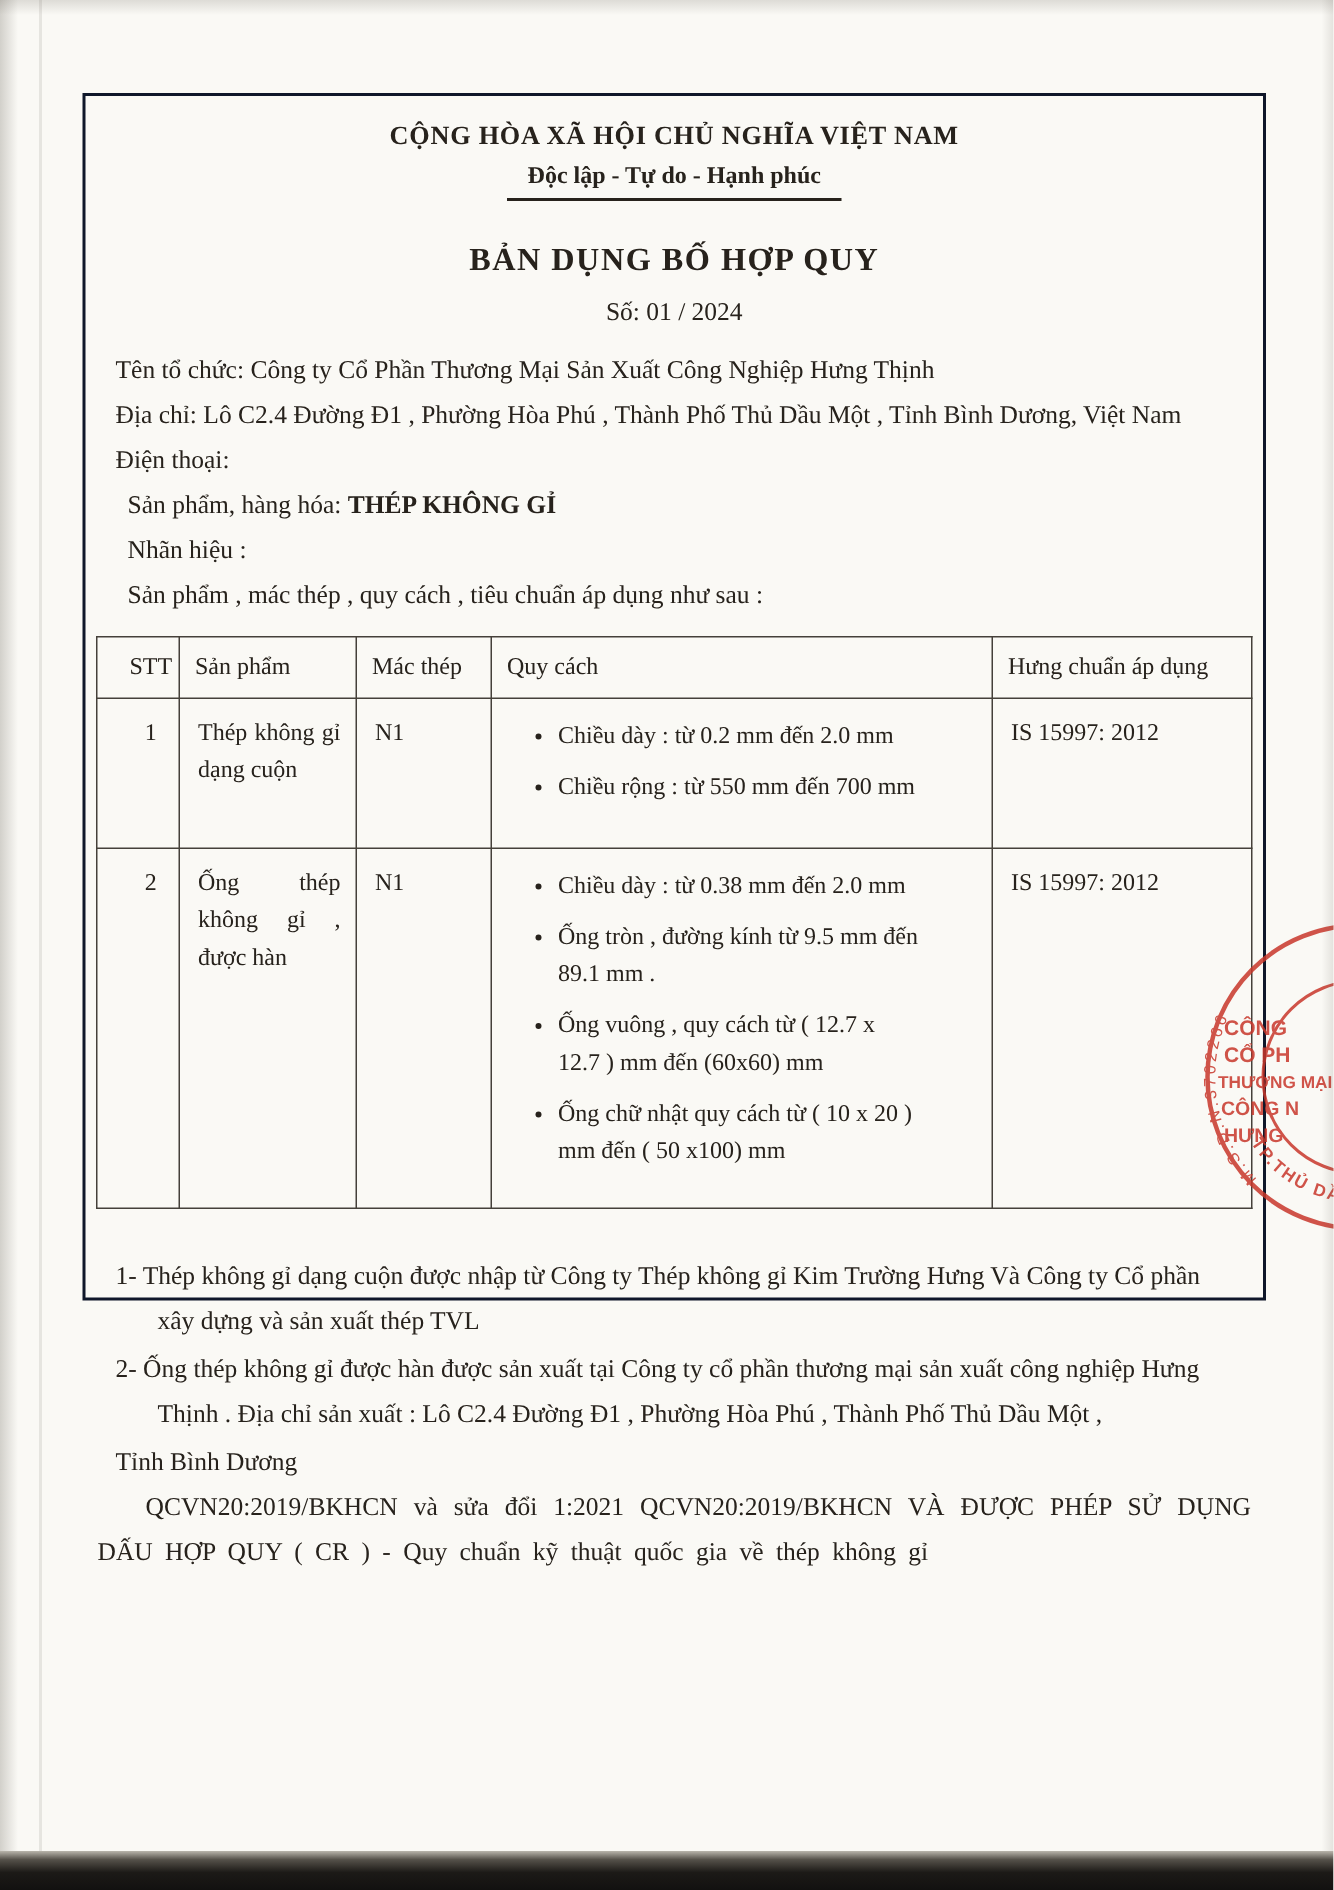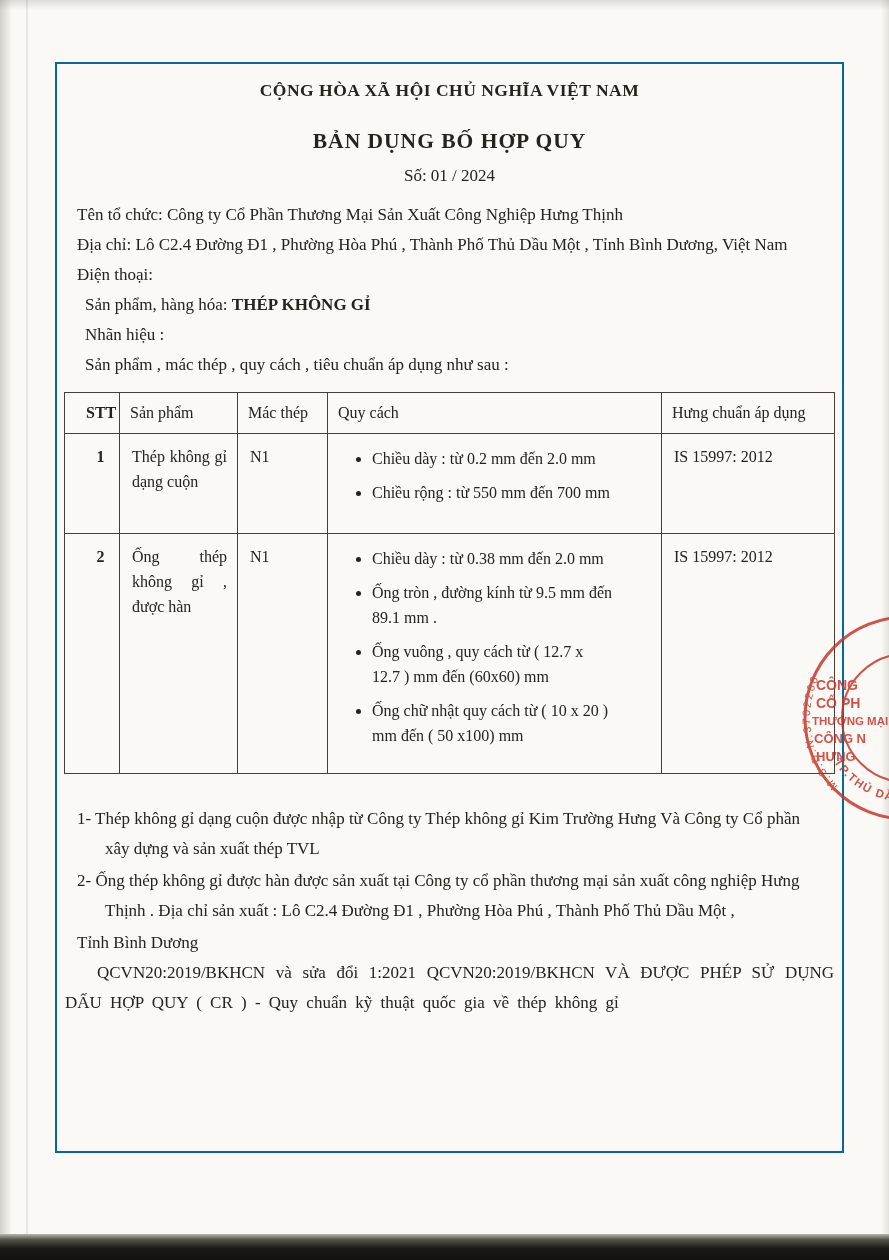--- a/index.html
+++ b/index.html
@@ -19,22 +19,22 @@
   .edge-top{position:absolute;left:0;top:0;right:0;height:10px;
     background:linear-gradient(to bottom,rgba(90,85,75,.18),rgba(90,85,75,0));}
   .edge-right{position:absolute;right:0;top:0;bottom:26px;width:8px;
     background:linear-gradient(to left,rgba(90,85,75,.14),rgba(90,85,75,0));}
   .scan-fold{position:absolute;left:26px;top:0;bottom:26px;width:2px;background:rgba(120,115,105,.15);}
   .scan-bottom{position:absolute;left:0;right:0;bottom:0;height:26px;
     background:linear-gradient(to bottom,#b9b5ac 0%,#55514a 22%,#1c1a17 55%,#121110 100%);}
 
   
   .frame{
-    position:absolute;left:55px;top:62px;width:789px;height:1091px;
-    border:2px solid #0369a1;
+    position:absolute;left:55px;top:62px;width:789px;height:805px;
+    border:2px solid #0f172a;
     box-sizing:border-box;
     padding:14px 20px 0 20px;
     background:transparent;
   }
   .nat{ text-align:center;font-weight:bold;font-size:17.5px;letter-spacing:.5px;line-height:24px;}
   .motto-wrap{text-align:center;margin-top:4px;line-height:24px;}
   .motto{display:inline-block;font-weight:bold;font-size:16px;
     border-bottom:2px solid #27221c;padding:0 14px 2px 14px;}
   .title{text-align:center;font-weight:bold;font-size:21.5px;letter-spacing:1px;margin-top:24px;line-height:30px;}
   .doc-number{text-align:center;font-size:17px;margin-top:8px;line-height:24px;}
@@ -43,21 +43,21 @@
   .field{font-size:17px;line-height:30px;margin-top:0;}
   .field-first{margin-top:12px;}
   .indent{padding-left:8px;}
   .field b{font-weight:bold;}
 
   table{border-collapse:collapse;table-layout:fixed;
     width:calc(100% + 26px);margin-left:-13px;margin-top:12px;font-size:16px;}
   th,td{border:1px solid #45403a;vertical-align:top;text-align:left;}
   th{font-weight:normal;padding:9px 10px;line-height:22px;}
   td{padding:10px 10px 10px 12px;line-height:25px;}
-  th.c-stt,td.c-stt{text-align:center;padding-left:21px;padding-right:4px;font-weight:bold;}
+  th.c-stt,td.c-stt{text-align:center;padding-left:21px;padding-right:4px;}
   td.c-sp{text-align:justify;}
   .qc-list{margin:2px 0 0 6px;padding-left:26px;width:268px;box-sizing:border-box;list-style:disc;}
   .qc-list li{margin-bottom:9px;line-height:25px;}
 
   .note{font-size:17px;line-height:30px;}
   .note1{margin-top:30px;padding-left:28px;text-indent:-28px;}
   .note2{margin-top:2px;padding-left:28px;text-indent:-28px;}
   .province{font-size:17px;line-height:30px;margin-top:2px;}
   .conf-lead{font-size:17px;line-height:30px;margin-top:2px;text-indent:18px;}
   .conf-body{font-size:17px;line-height:30px;margin:0 -12px 0 -12px;
@@ -68,20 +68,23 @@
   .stamp text{font-family:"Liberation Sans","DejaVu Sans",sans-serif;}
 </style>
 </head>
 <body>
 
 <div class="page">
 
   <div class="frame">
 
     <div class="nat">CỘNG HÒA XÃ HỘI CHỦ NGHĨA VIỆT NAM</div>
+    <div class="motto-wrap">
+      <span class="motto">Độc lập - Tự do - Hạnh phúc</span>
+    </div>
 
     <div class="title">BẢN DỤNG BỐ HỢP QUY</div>
     <div class="doc-number">Số: 01 / 2024</div>
 
     <p class="field field-first">Tên tổ chức: Công ty Cổ Phần Thương Mại Sản Xuất Công Nghiệp Hưng Thịnh</p>
     <p class="field">Địa chỉ: Lô C2.4 Đường Đ1 , Phường Hòa Phú , Thành Phố Thủ Dầu Một , Tỉnh Bình Dương, Việt Nam</p>
     <p class="field">Điện thoại:</p>
     <p class="field indent"><span>Sản phẩm, hàng hóa: </span><b>THÉP KHÔNG GỈ</b></p>
     <p class="field indent">Nhãn hiệu :</p>
     <p class="field indent">Sản phẩm , mác thép , quy cách , tiêu chuẩn áp dụng như sau :</p>

